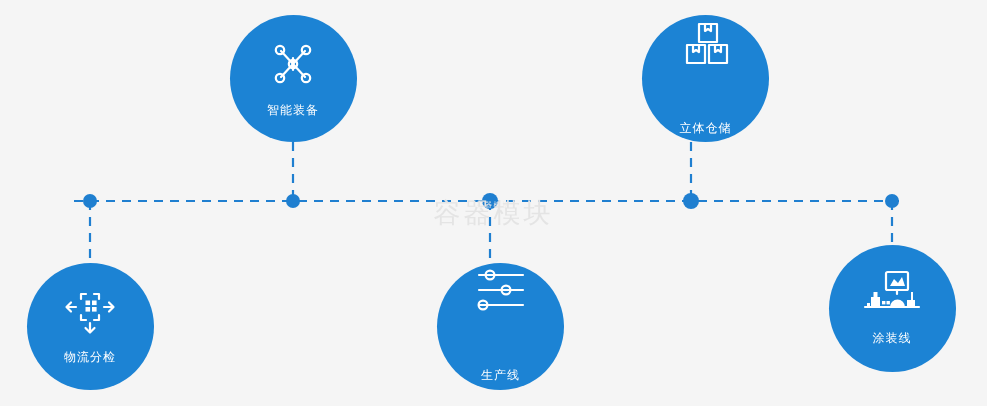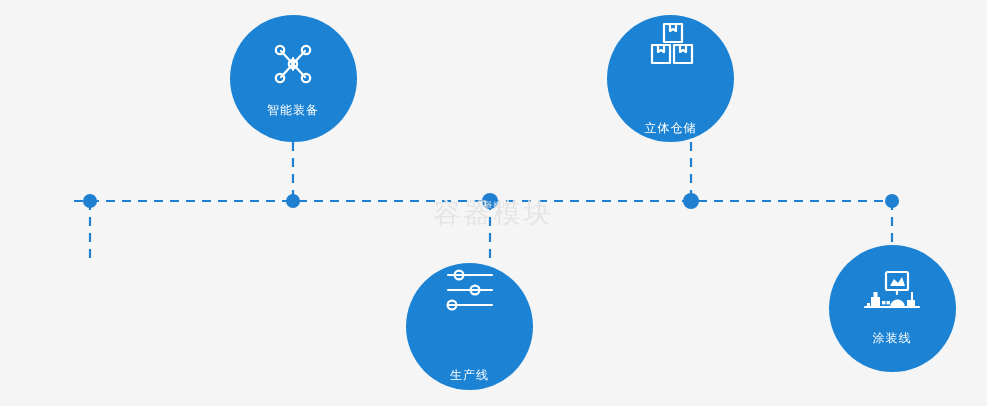--- a/index.html
+++ b/index.html
@@ -112,39 +112,65 @@
         <circle class="ic" cx="13" cy="12" r="4.2"></circle>
         <circle class="ic" cx="39" cy="12" r="4.2"></circle>
         <circle class="ic" cx="13" cy="40" r="4.2"></circle>
         <circle class="ic" cx="39" cy="40" r="4.2"></circle>
         <circle class="ic" cx="26" cy="26" r="4.2"></circle>
       </svg>
     </span>
     <span class="node-label">智能装备</span>
   </div>
 
-  <div class="node-circle" style="left:607px; top:14.5px; width:127px; height:127px;gap:40px;">
+  <div class="node-circle" style="left:642px; top:14.5px; width:127px; height:127px;gap:40px;">
     <span class="node-icon" style="margin-bottom:12px;">
       <svg width="52" height="48" viewBox="0 0 52 48">
 
         <rect class="ic" x="19" y="4" width="18" height="18"></rect>
         <path class="ic" d="M25 4 L25 11 L28 9 L31 11 L31 4"></path>
 
         <rect class="ic" x="7" y="25" width="18" height="18"></rect>
         <path class="ic" d="M13 25 L13 32 L16 30 L19 32 L19 25"></path>
 
         <rect class="ic" x="29" y="25" width="18" height="18"></rect>
         <path class="ic" d="M35 25 L35 32 L38 30 L41 32 L41 25"></path>
       </svg>
     </span>
     <span class="node-label">立体仓储</span>
   </div>
 
-
-  <div class="node-circle" style="left:406px; top:262.5px; width:127px; height:127px;gap:41px;">
+  <div class="node-circle" style="left:26.5px; top:262.5px; width:127px; height:127px;">
+    <span class="node-icon" style="margin-bottom:12px;">
+      <svg width="56" height="50" viewBox="0 0 56 50">
+
+        <path class="ic" d="M19 12 L19 7 L24 7"></path>
+        <path class="ic" d="M32 7 L37 7 L37 12"></path>
+        <path class="ic" d="M19 28 L19 33 L24 33"></path>
+        <path class="ic" d="M37 28 L37 33 L32 33"></path>
+
+        <rect class="ic-f" x="23.5" y="13.5" width="4.6" height="4.6"></rect>
+        <rect class="ic-f" x="30" y="13.5" width="4.6" height="4.6"></rect>
+        <rect class="ic-f" x="23.5" y="20" width="4.6" height="4.6"></rect>
+        <rect class="ic-f" x="30" y="20" width="4.6" height="4.6"></rect>
+
+        <line class="ic" x1="14" y1="20" x2="5" y2="20"></line>
+        <path class="ic" d="M9 15.5 L4.5 20 L9 24.5"></path>
+
+        <line class="ic" x1="42" y1="20" x2="51" y2="20"></line>
+        <path class="ic" d="M47 15.5 L51.5 20 L47 24.5"></path>
+
+        <line class="ic" x1="28" y1="36" x2="28" y2="45"></line>
+        <path class="ic" d="M23.5 41 L28 45.5 L32.5 41"></path>
+      </svg>
+    </span>
+    <span class="node-label">物流分检</span>
+  </div>
+
+  <div class="node-circle" style="left:437px; top:262.5px; width:127px; height:127px;gap:41px;">
     <span class="node-icon" style="margin-bottom:14px;">
       <svg width="56" height="44" viewBox="0 0 56 44">
         <line class="ic" x1="6" y1="7" x2="50" y2="7" stroke-width="2.6"></line>
         <line class="ic" x1="6" y1="22" x2="50" y2="22" stroke-width="2.6"></line>
         <line class="ic" x1="6" y1="37" x2="50" y2="37" stroke-width="2.6"></line>
         <circle class="ic" cx="17" cy="7" r="4.4" stroke-width="2.6"></circle>
         <circle class="ic" cx="33" cy="22" r="4.4" stroke-width="2.6"></circle>
         <circle class="ic" cx="10" cy="37" r="4.4" stroke-width="2.6"></circle>
       </svg>
     </span>

